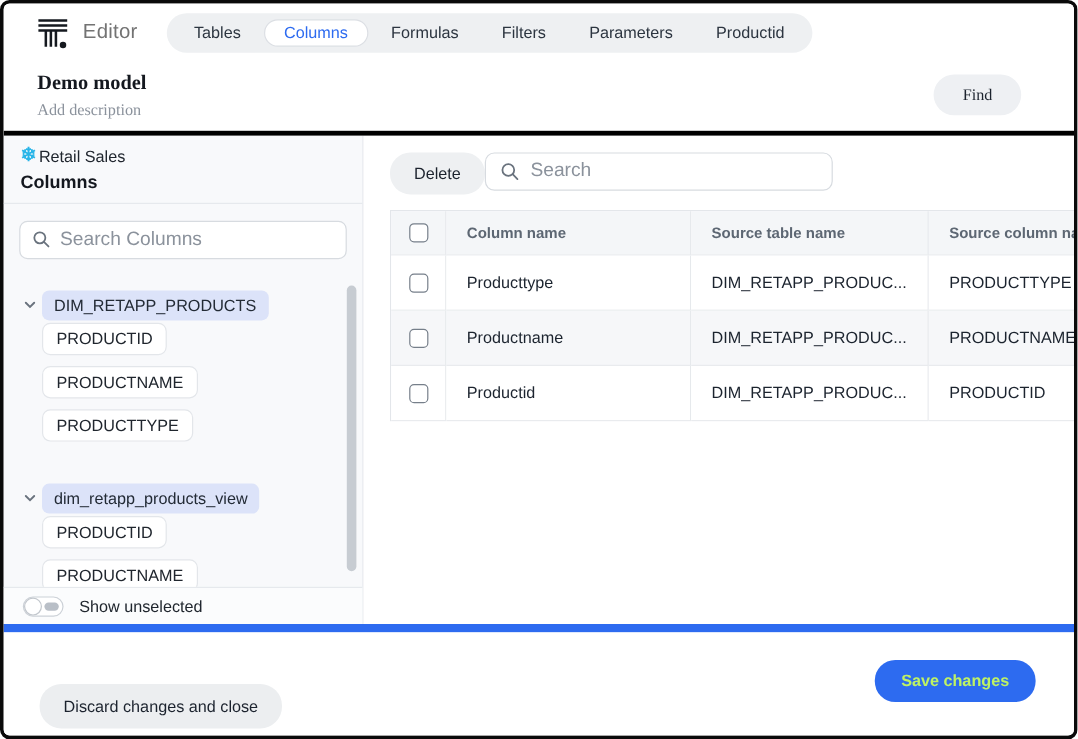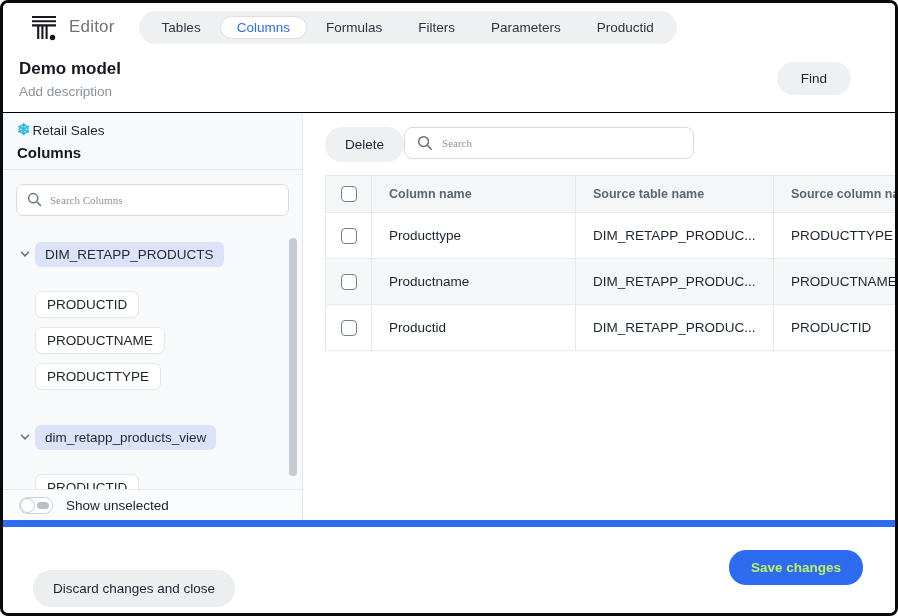--- a/index.html
+++ b/index.html
@@ -27,22 +27,22 @@
   .tab{
     font-size:13.5px; color:#2c3540; padding:4px 17px; border-radius:13px;
     cursor:pointer; white-space:nowrap;
   }
   .tab.active{
     background:#ffffff; border:1px solid #dcdfe4; color:#2d6bf0; padding:3px 16px;
   }
 
   
   .title-section{
-    flex:0 0 62px; position:relative; padding:8px 0 0 16px;
-    border-bottom:1px solid #000000; background:#fff;
+    flex:0 0 62px; position:relative; padding:8px 0 0 28px;
+    border-bottom:4px solid #000000; background:#fff;font-family:Liberation Serif, serif;
   }
   .model-title{ font-size:17px; font-weight:700; color:#14181f; }
   .model-desc{ font-size:13.5px; color:#8b929c; margin-top:5px; }
   .find-btn{
     position:absolute; right:44px; top:11px;
     background:#eef0f3; border:none; border-radius:17px;
     font-size:13.5px; color:#1c232e; padding:9px 24px; cursor:pointer;
     font-family:inherit;
   }
 
@@ -58,28 +58,28 @@
   .snowflake{ color:#29b5e8; font-size:16px; font-weight:700; line-height:1; }
   .source-name{ font-size:13.5px; color:#20262e; }
   .panel-title{ font-size:15px; font-weight:700; color:#14181f; margin-top:6px; }
   .sb-divider{ height:1px; background:#e6e9ed; }
   .sb-search-wrap{ padding:14px 13px 12px 13px; }
   .sb-search{
     height:32px; background:#fff; border:1px solid #d7dbe0; border-radius:7px;
     display:flex; align-items:center; gap:8px; padding:0 10px;
   }
   .sb-search input, .main-search input{
-    border:none; outline:none; background:transparent; font-size:11px;
-    color:#0f766e; width:100%; font-family:Liberation Serif, serif;
+    border:none; outline:none; background:transparent; font-size:16px;
+    color:#0f766e; width:100%; font-family:Liberation Sans, sans-serif;
   }
   .sb-search input::placeholder, .main-search input::placeholder{ color:#8b929c; }
 
   .tree{ position:relative; flex:1 1 auto; overflow:hidden; padding:14px 24px 0 16px; }
   .tree-group{ margin-bottom:26px; }
-  .tree-head{ display:flex; align-items:center; gap:4px; margin-bottom:24px; cursor:pointer; }
+  .tree-head{ display:flex; align-items:center; gap:4px; margin-bottom:2px; cursor:pointer; }
   .chev{ flex:0 0 12px; display:flex; }
   .table-pill{
     background:#dce3f9; border-radius:6px; padding:5px 10px;
     font-size:13.5px; color:#232b36; white-space:nowrap; cursor:pointer;
   }
   .col-pill{
     display:inline-block; background:#ffffff; border:1px solid #e3e6ea; border-radius:7px;
     padding:5px 11px; font-size:13.5px; color:#20262e; margin:0 0 9px 16px;
     white-space:nowrap; cursor:pointer;
   }

